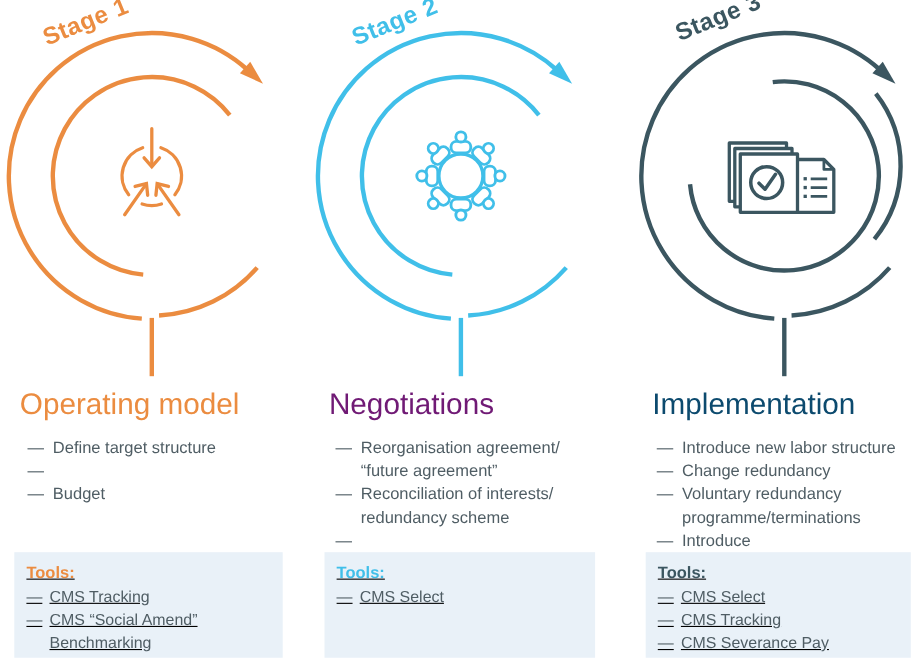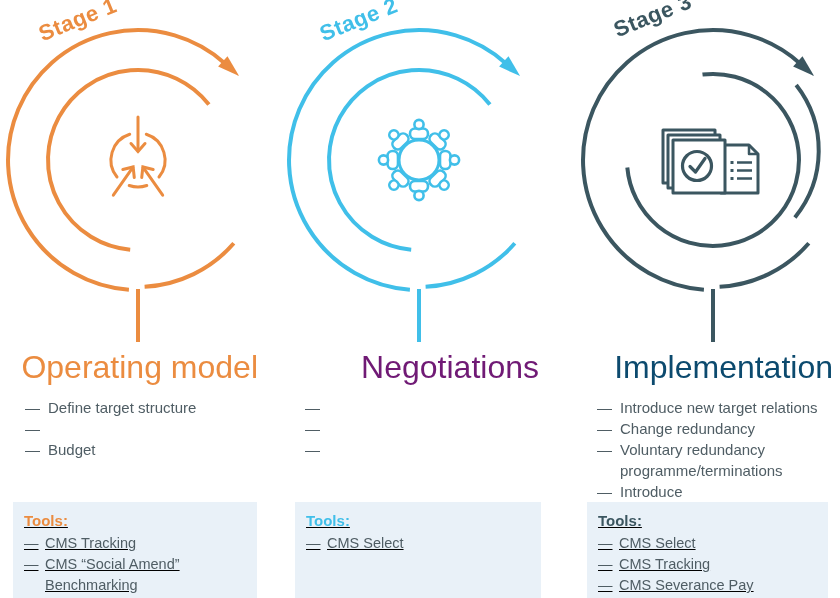--- a/index.html
+++ b/index.html
@@ -5,22 +5,22 @@
   html,body{margin:0;padding:0;background:#fff;}
   body{width:840px;height:598px;position:relative;overflow:hidden;
        font-family:"Liberation Sans",sans-serif;}
   .canvas{position:absolute;left:0;top:0;width:840px;height:598px;}
 
   .stage-svg{position:absolute;top:0;}
 
   .stage-label{position:absolute;font-size:22px;font-weight:bold;letter-spacing:.5px;
                transform:rotate(-22deg);transform-origin:0 50%;white-space:nowrap;}
 
-  .stage-title{position:absolute;top:351px;width:240px;text-align:right;
-               font-size:32px;line-height:32px;white-space:nowrap;}
+  .stage-title{position:absolute;top:351px;width:240px;text-align:left;
+               font-size:27px;line-height:32px;white-space:nowrap;}
 
   .list{position:absolute;top:397px;font-size:15px;}
   .li{display:flex;line-height:21px;}
   .dash{width:23px;flex:none;}
   .li-text{white-space:pre-line;}
 
   .tools{position:absolute;top:502px;height:108px;box-sizing:border-box;
          padding:9px 11px 0 11px;background:#E9F1F8;text-decoration:underline;}
   .tools-heading{font-size:15px;font-weight:bold;line-height:19px;margin-bottom:3px;}
   .tools .li{line-height:21px;font-size:14.5px;white-space:nowrap;}
@@ -104,23 +104,27 @@
       <use href="#person" transform="rotate(315 140 160)"></use>
       <circle cx="140" cy="160" r="20" fill="#fff" stroke-width="3"></circle>
     </g>
   </svg>
   <div class="stage-label" style="left: 321px; top: 22px; color: rgb(64, 191, 233);">Stage 2</div>
   <div class="stage-title" style="left: 299px; color: #701a75;">Negotiations</div>
 
   <div class="list" style="left: 305px; width: 232px; color: rgb(79, 93, 100);">
     <div class="li">
       <span class="dash">—</span>
-    </div>
-    <div class="li">
-      <span class="dash">—</span>
+      <span class="li-text">Reorganisation agreement/
+“future agreement”</span>
+    </div>
+    <div class="li">
+      <span class="dash">—</span>
+      <span class="li-text">Reconciliation of interests/
+redundancy scheme</span>
     </div>
     <div class="li">
       <span class="dash">—</span>
     </div>
   </div>
 
   <div class="tools" style="left: 295px; width: 246px; background-color: rgb(233, 241, 248);">
     <div class="tools-heading" style="color: rgb(64, 191, 233);">Tools:</div>
     <div style="color: rgb(79, 93, 100);">
       <div class="li">
@@ -158,21 +162,21 @@
       <circle cx="124" cy="166" r="14.5" fill="none" stroke-width="3.2"></circle>
       <path fill="none" stroke-width="3.2" stroke-linecap="round" d="M 117 166.5 L 122.5 172 L 132 158.5"></path>
     </g>
   </svg>
   <div class="stage-label" style="left: 615px; top: 18px; color: rgb(59, 86, 96);">Stage 3</div>
   <div class="stage-title" style="left: 593px; color: #0c4a6e;">Implementation</div>
 
   <div class="list" style="left: 597px; width: 232px; color: rgb(79, 93, 100);">
     <div class="li">
       <span class="dash">—</span>
-      <span class="li-text">Introduce new target relations</span>
+      <span class="li-text">Introduce new labor structure</span>
     </div>
     <div class="li">
       <span class="dash">—</span>
       <span class="li-text">Change redundancy</span>
     </div>
     <div class="li">
       <span class="dash">—</span>
       <span class="li-text">Voluntary redundancy
 programme/terminations</span>
     </div>

